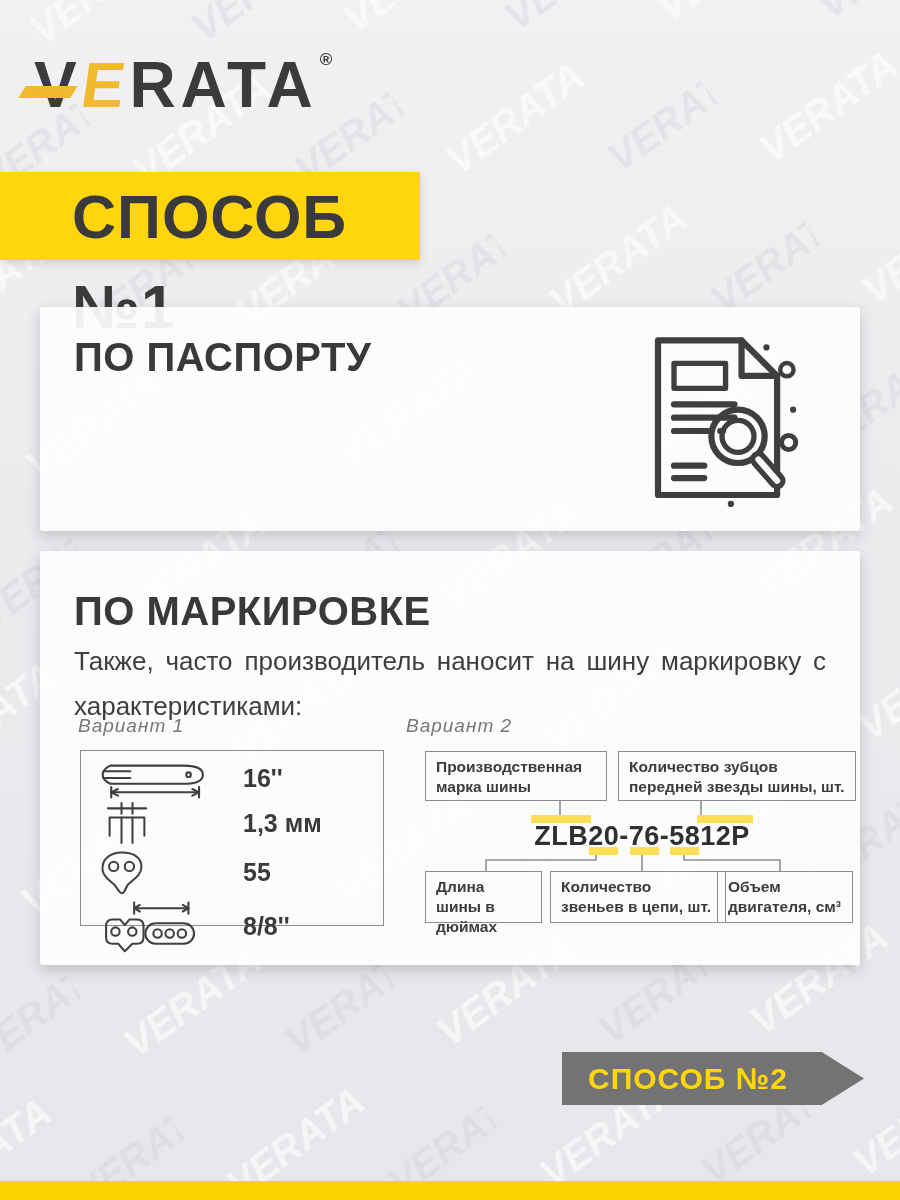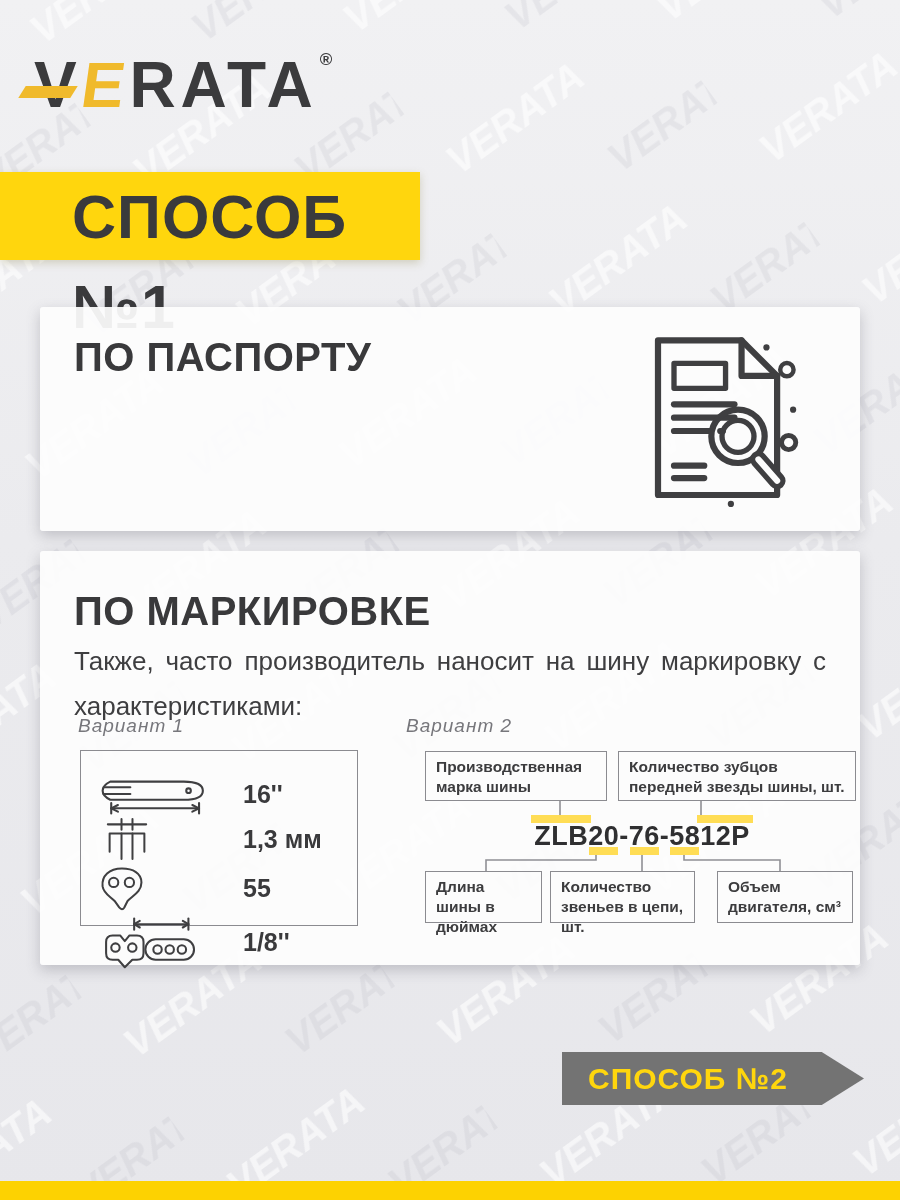--- a/index.html
+++ b/index.html
@@ -38,35 +38,35 @@
   .card1 p{top:90px;width:558px;line-height:54px;}
   .card2 p{top:88px;width:752px;line-height:45px;}
 
   .doc-icon{position:absolute;left:602px;top:16px;}
 
   .variant-label{position:absolute;font-style:italic;font-size:19px;color:#77777c;letter-spacing:1px;}
   .vl1{left:38px;top:164px;}
   .vl2{left:366px;top:164px;}
 
   
-  .v1box{position:absolute;left:40px;top:199px;width:278px;height:176px;
+  .v1box{position:absolute;left:40px;top:199px;width:304px;height:176px;
          border:1.5px solid #8b8b90;box-sizing:border-box;
-         display:flex;flex-direction:column;justify-content:space-around;padding:22px 10px;}
+         display:flex;flex-direction:column;justify-content:space-around;padding:6px 10px;}
   .v1row{display:flex;align-items:center;}
   .v1icon{width:152px;display:flex;align-items:center;padding-left:4px;box-sizing:border-box;}
   .v1val{font-size:25px;font-weight:bold;color:#3a3a3c;}
 
   
   .diagram{position:absolute;left:384px;top:199px;width:436px;height:180px;}
   .dbox{position:absolute;border:1.5px solid #8b8b90;box-sizing:border-box;
         font-size:15.5px;font-weight:bold;color:#3c3c3e;line-height:1.28;padding:5px 10px;}
   .tl{left:1px;top:1px;width:182px;height:50px;}
   .tr{left:194px;top:1px;width:238px;height:50px;}
   .bl{left:1px;top:121px;width:117px;height:52px;}
-  .bc{left:126px;top:121px;width:145px;height:52px;}
+  .bc{left:126px;top:121px;width:176px;height:52px;}
   .br{left:293px;top:121px;width:136px;height:52px;}
   .connectors{position:absolute;left:0;top:0;}
   .marking{position:absolute;left:0;right:0;top:71px;text-align:center;
            font-size:27px;font-weight:bold;color:#2f2f31;letter-spacing:.5px;white-space:nowrap;}
   .seg{position:relative;display:inline-block;z-index:0;}
   .seg.over::before{content:'';position:absolute;left:-3px;right:-3px;top:-6px;height:8px;background:#ffdd55;z-index:-1;}
   .seg.under::after{content:'';position:absolute;left:1px;right:1px;bottom:-3px;height:8px;background:#ffdd55;z-index:-1;}
 
   
   .banner2{position:absolute;left:562px;top:1052px;width:302px;height:53px;background:#737373;
@@ -177,21 +177,21 @@
             <path d="M92,8.5 L98,12 L92,15.5"></path>
           <path d="M10,31 Q10,24 17,24 H25 L30,30 L35,24 H43 Q50,24 50,31 V43 Q50,50 43,50 H38 L30,58 L23,50 H17 Q10,50 10,43 Z"></path>
           <circle cx="20" cy="37" r="4.5"></circle>
             <circle cx="38" cy="37" r="4.5"></circle>
           <rect x="52" y="28" width="52" height="22" rx="11"></rect>
           <circle cx="65" cy="39" r="4.5"></circle>
             <circle cx="78" cy="39" r="4.5"></circle>
             <circle cx="91" cy="39" r="4.5"></circle>
         </svg>
       </span>
-      <span class="v1val">1/8''</span>
+      <span class="v1val">8/8''</span>
     </div>
   </div>
 
   <span class="variant-label vl2">Вариант 2</span>
   <div class="diagram">
     <svg class="connectors" width="436" height="180">
       <path d="M136,50 V67" stroke="#8f8f94" stroke-width="1.6" fill="none"></path>
       <path d="M277,50 V67" stroke="#8f8f94" stroke-width="1.6" fill="none"></path>
       <path d="M172,101 V110 H62 V121" stroke="#8f8f94" stroke-width="1.6" fill="none"></path>
       <path d="M218,101 V121" stroke="#8f8f94" stroke-width="1.6" fill="none"></path>

